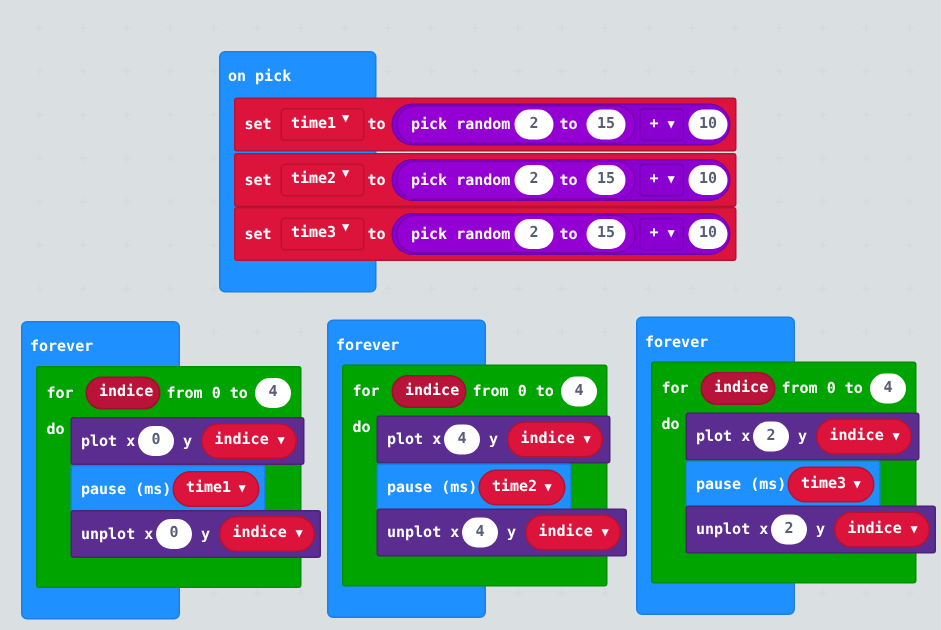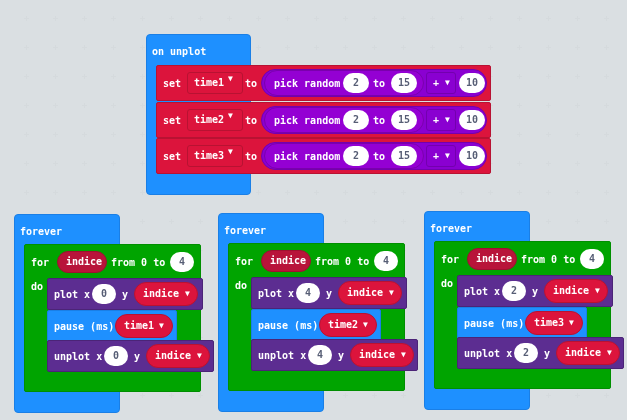--- a/index.html
+++ b/index.html
@@ -330,21 +330,21 @@
     <div class="cross" style="left: 604px; top: 219px;"></div>
     <div class="cross" style="left: 604px; top: 248px;"></div>
     <div class="cross" style="left: 604px; top: 277px;"></div>
     <div class="cross" style="left: 604px; top: 306px;"></div>
     <div class="cross" style="left: 604px; top: 335px;"></div>
     <div class="cross" style="left: 604px; top: 364px;"></div>
     <div class="cross" style="left: 604px; top: 393px;"></div>
   </div>
 
 <div class="blk hat" style="left:146px;top:34px;width:105px;height:161px;">
-  <span class="title">on unplot</span>
+  <span class="title">on pick</span>
 </div>
 
 <div id="set-rows">
     <div class="blk var-set" style="left:156px;top:65px;width:335px;height:36px;">
       <span class="lbl" style="left:6px;top:12px;">set</span>
       <div class="drop" style="left:30px;top:6px;width:56px;">
         <span class="lbl" style="left:6px;top:4px;">time1</span>
         <span class="lbl" style="left:40px;top:1px;font-size:8px;">▼</span>
       </div>
       <span class="lbl" style="left:88px;top:12px;">to</span>

